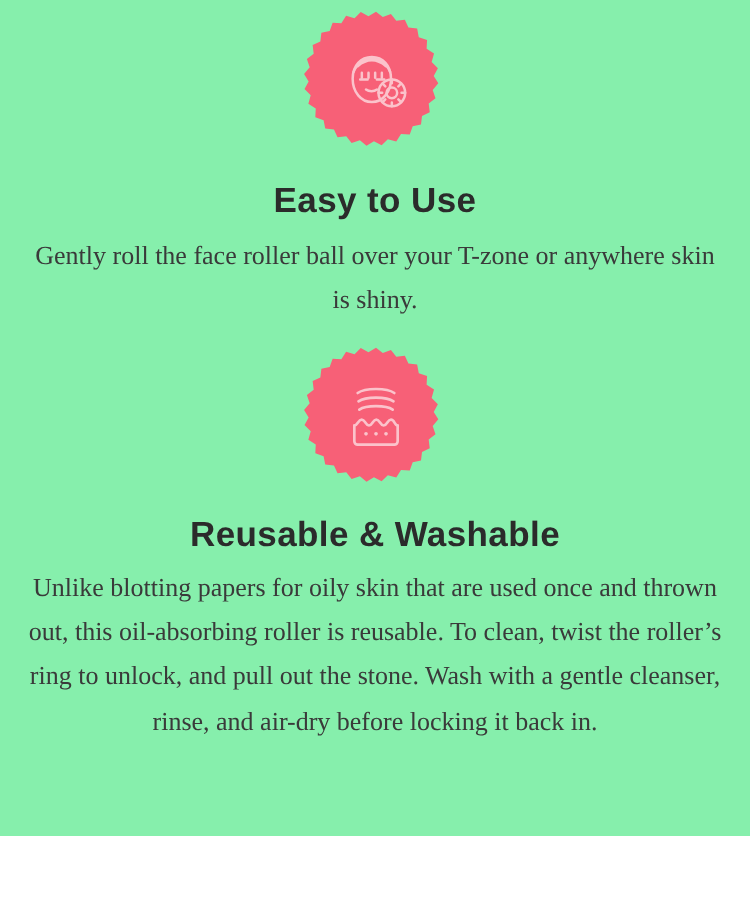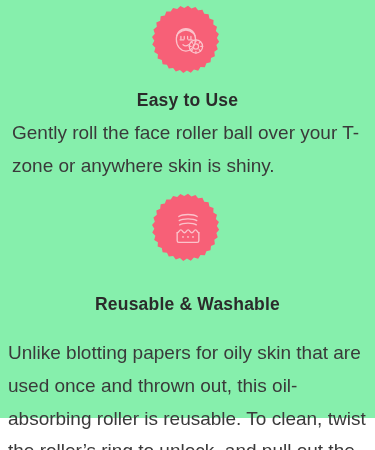--- a/index.html
+++ b/index.html
@@ -62,35 +62,36 @@
   .heading {
     font-size: 17.5px;
     font-weight: 600;
     color: #2b2b2b;
     letter-spacing: 0.2px;
     margin: 10px 0 0 0;
     text-align: center;
     line-height: 1.2;
   }
   .feature-1 .heading { margin-top: 12px; }
-  .feature-2 .heading { margin-top: 28px; }
+  .feature-2 .heading { margin-top: 11px; }
 
   .body-text {
-    font-size: 19px;
+    font-size: 13px;
     color: #3a3a3a;
     line-height: 1.72;
-    text-align: left;
+    text-align: center;
     margin: 6px 0 0 0;
     padding: 0 12px;
     box-sizing: border-box;
     width: 100%;
+    font-family: Liberation Serif, serif;
   }
   .feature-2 .body-text {
     padding: 0 8px;
-    margin-top: 22px;
+    margin-top: 5px;
   }
   .body-text p {
     margin: 0;
   }
 </style>
 </head>
 <body>
 
 <div class="page">
 

